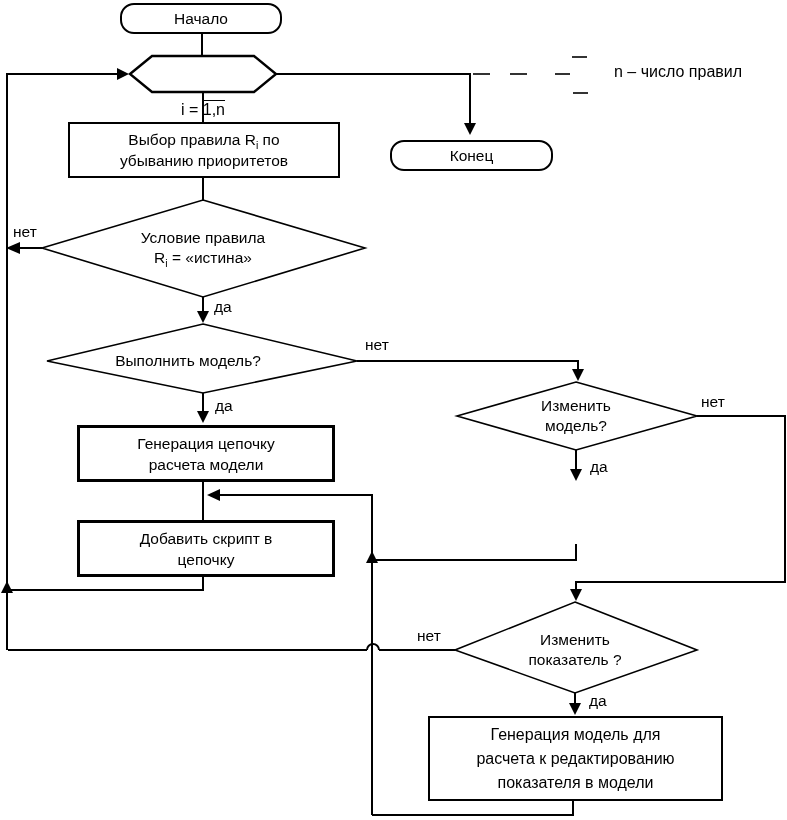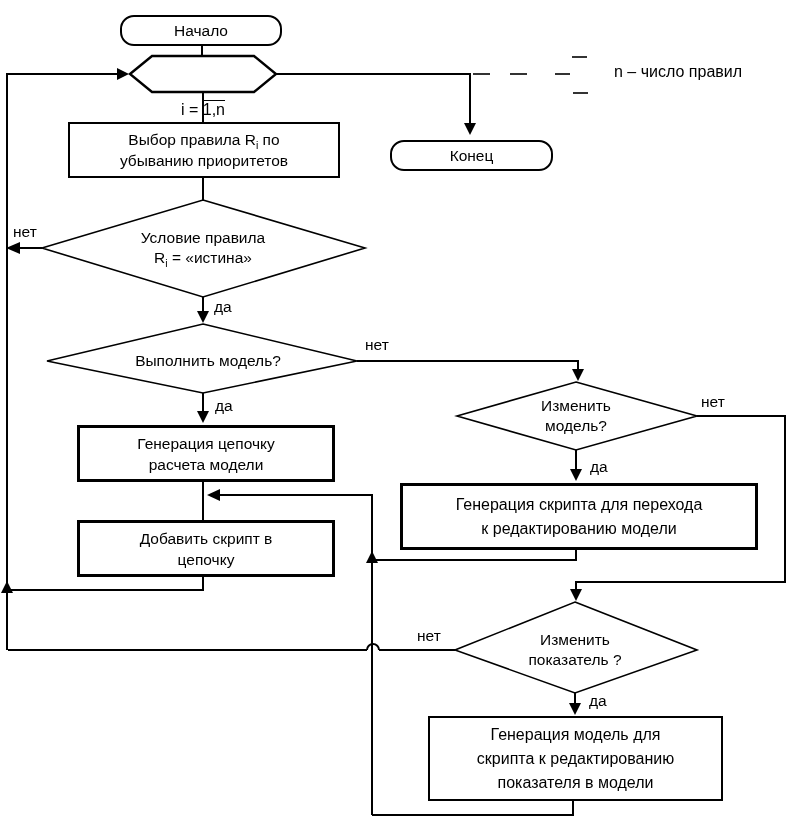--- a/index.html
+++ b/index.html
@@ -101,21 +101,21 @@
 
     <g stroke="#000" fill="#fff">
       <polygon points="130,74 152,56 254,56 276,74 254,92 152,92" stroke-width="2.4"></polygon>
       <polygon points="203,200 365,248 203,297 42,248" stroke-width="1.6"></polygon>
       <polygon points="203,324 357,361 203,393 47,361" stroke-width="1.6"></polygon>
       <polygon points="576,382 697,416 576,450 457,416" stroke-width="1.6"></polygon>
       <polygon points="575,602 697,650 575,693 455,650" stroke-width="1.6"></polygon>
     </g>
   </svg>
 
-  <div class="box terminator" style="left:120px;top:3px;width:158px;height:27px;margin-top:12px;">
+  <div class="box terminator" style="left:120px;top:3px;width:158px;height:27px;">
     <span>Начало</span>
   </div>
   <div class="box terminator" style="left:390px;top:140px;width:159px;height:27px;">
     <span>Конец</span>
   </div>
 
   <div class="node-text loop-text" style="left:150px;top:61px;width:106px;height:26px;margin-top:36px;">
     <span><span>i = </span><span class="overlined">1,n</span></span>
   </div>
 
@@ -127,37 +127,33 @@
   <div class="box bold" style="left:77px;top:425px;width:252px;height:51px;">
     <span>Генерация цепочку</span>
     <span>расчета модели</span>
   </div>
 
   <div class="box bold" style="left:77px;top:520px;width:252px;height:51px;align-items:center;">
     <span>Добавить скрипт в</span>
     <span>цепочку</span>
   </div>
 
-  <div class="box wide" style="left:400px;top:483px;width:352px;height:61px;border-width:3px;">
-    <span>Генерация скрипта для перехода</span>
-    <span>к редактированию модели</span>
-  </div>
 
   <div class="box wide" style="left:428px;top:716px;width:291px;height:81px;">
     <span>Генерация модель для</span>
-    <span>скрипта к редактированию</span>
+    <span>расчета к редактированию</span>
     <span>показателя в модели</span>
   </div>
 
   <div class="node-text" style="left:84px;top:227px;width:238px;height:42px;">
     <span>Условие правила</span>
     <span><span>R</span><sub>i</sub><span> = «истина»</span></span>
   </div>
 
-  <div class="node-text" style="left:98px;top:351px;width:220px;height:20px;">
+  <div class="node-text" style="left:78px;top:351px;width:220px;height:20px;">
     <span>Выполнить модель?</span>
   </div>
 
   <div class="node-text" style="left:506px;top:392px;width:140px;height:48px;">
     <span>Изменить</span>
     <span>модель?</span>
   </div>
 
   <div class="node-text" style="left:505px;top:626px;width:140px;height:48px;">
     <span>Изменить</span>

